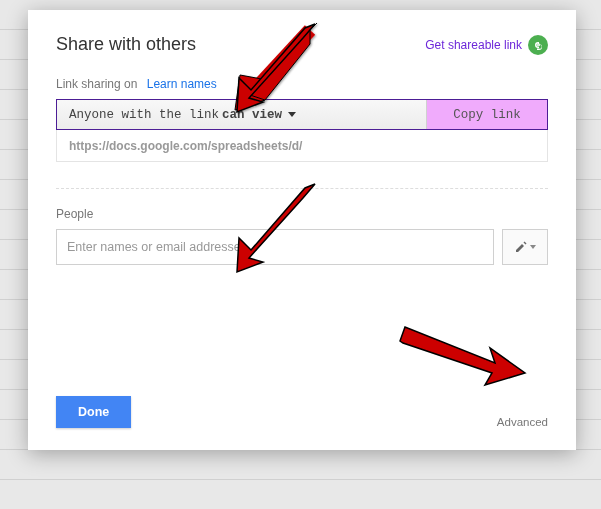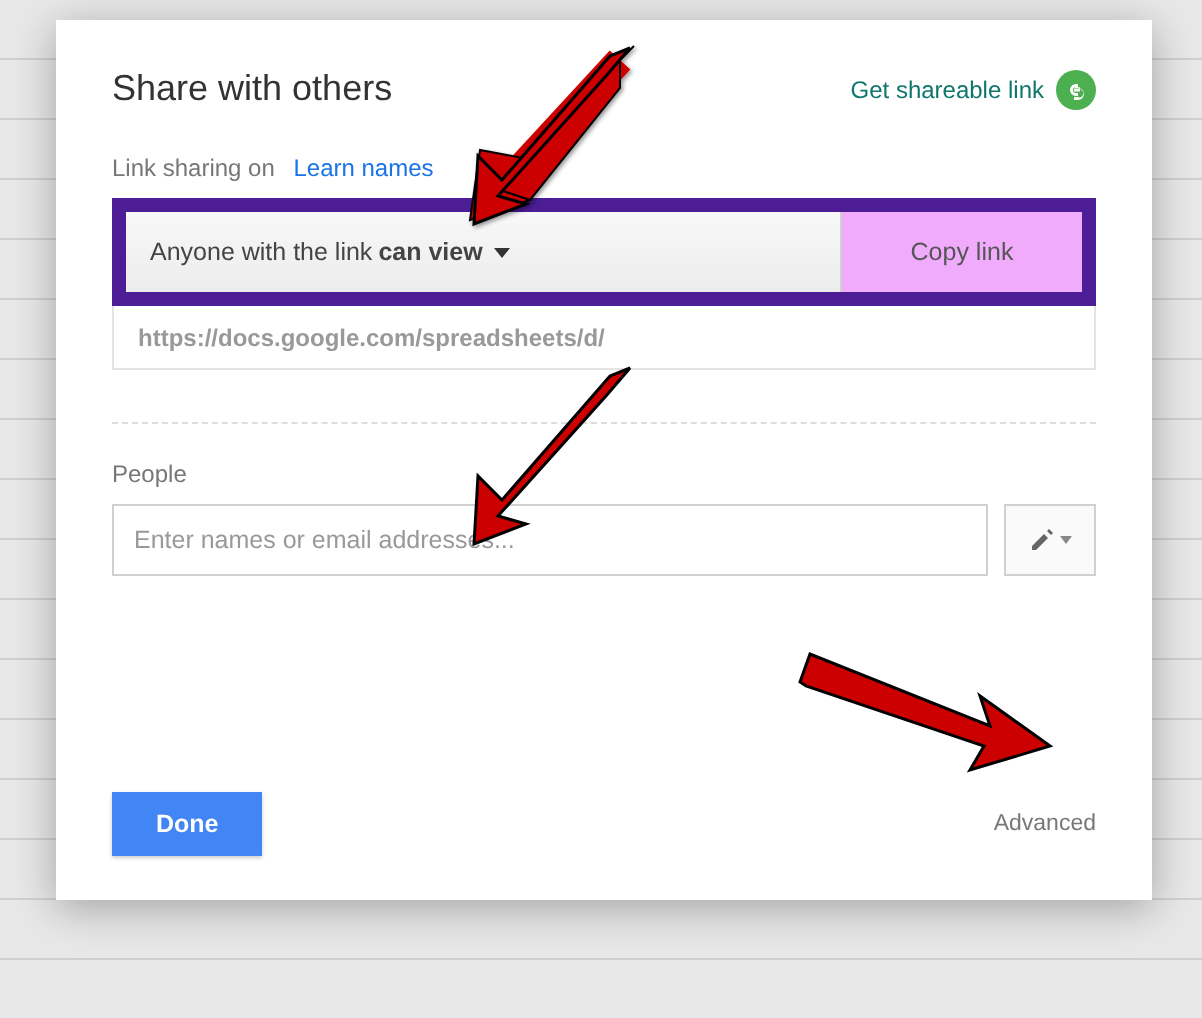--- a/index.html
+++ b/index.html
@@ -38,21 +38,21 @@
 }
 .dialog-title {
   font-size: 18px;
   font-weight: 400;
   color: #333;
 }
 .share-link-btn {
   display: flex;
   align-items: center;
   font-size: 12px;
-  color: #0f766e;
+  color: #6d28d9;
   cursor: pointer;
 }
 .link-icon {
   width: 20px;
   height: 20px;
   border-radius: 50%;
   background: #4CAF50;
   margin-left: 6px;
   position: relative;
 }
@@ -66,23 +66,24 @@
   color: #777;
   margin-bottom: 8px;
 }
 .learn-more {
   color: #1a73e8;
   margin-left: 6px;
   cursor: pointer;
 }
 .permission-bar {
   display: flex;
-  border: 7px solid #4c1d95;
-  height: 54px;
+  border: 1px solid #4c1d95;
+  height: 31px;
   margin-bottom: 0;
+  font-family: Liberation Mono, monospace;
 }
 .permission-dropdown {
   flex: 1;
   background: linear-gradient(#f8f8f8, #ececec);
   display: flex;
   align-items: center;
   padding: 0 12px;
   font-size: 12.5px;
   color: #444;
   border-right: 1px solid #d0d0d0;
@@ -159,21 +160,21 @@
   border-right: 3px solid transparent;
   border-top: 4px solid #888;
 }
 .footer {
   position: absolute;
   bottom: 22px;
   left: 28px;
   right: 28px;
   display: flex;
   justify-content: space-between;
-  align-items: center;
+  align-items: flex-end;
 }
 .done-btn {
   background: #4285f4;
   color: #fff;
   border: none;
   padding: 9px 22px;
   font-size: 12.5px;
   font-weight: bold;
   cursor: pointer;
   box-shadow: 0 1px 2px rgba(0,0,0,0.2);

